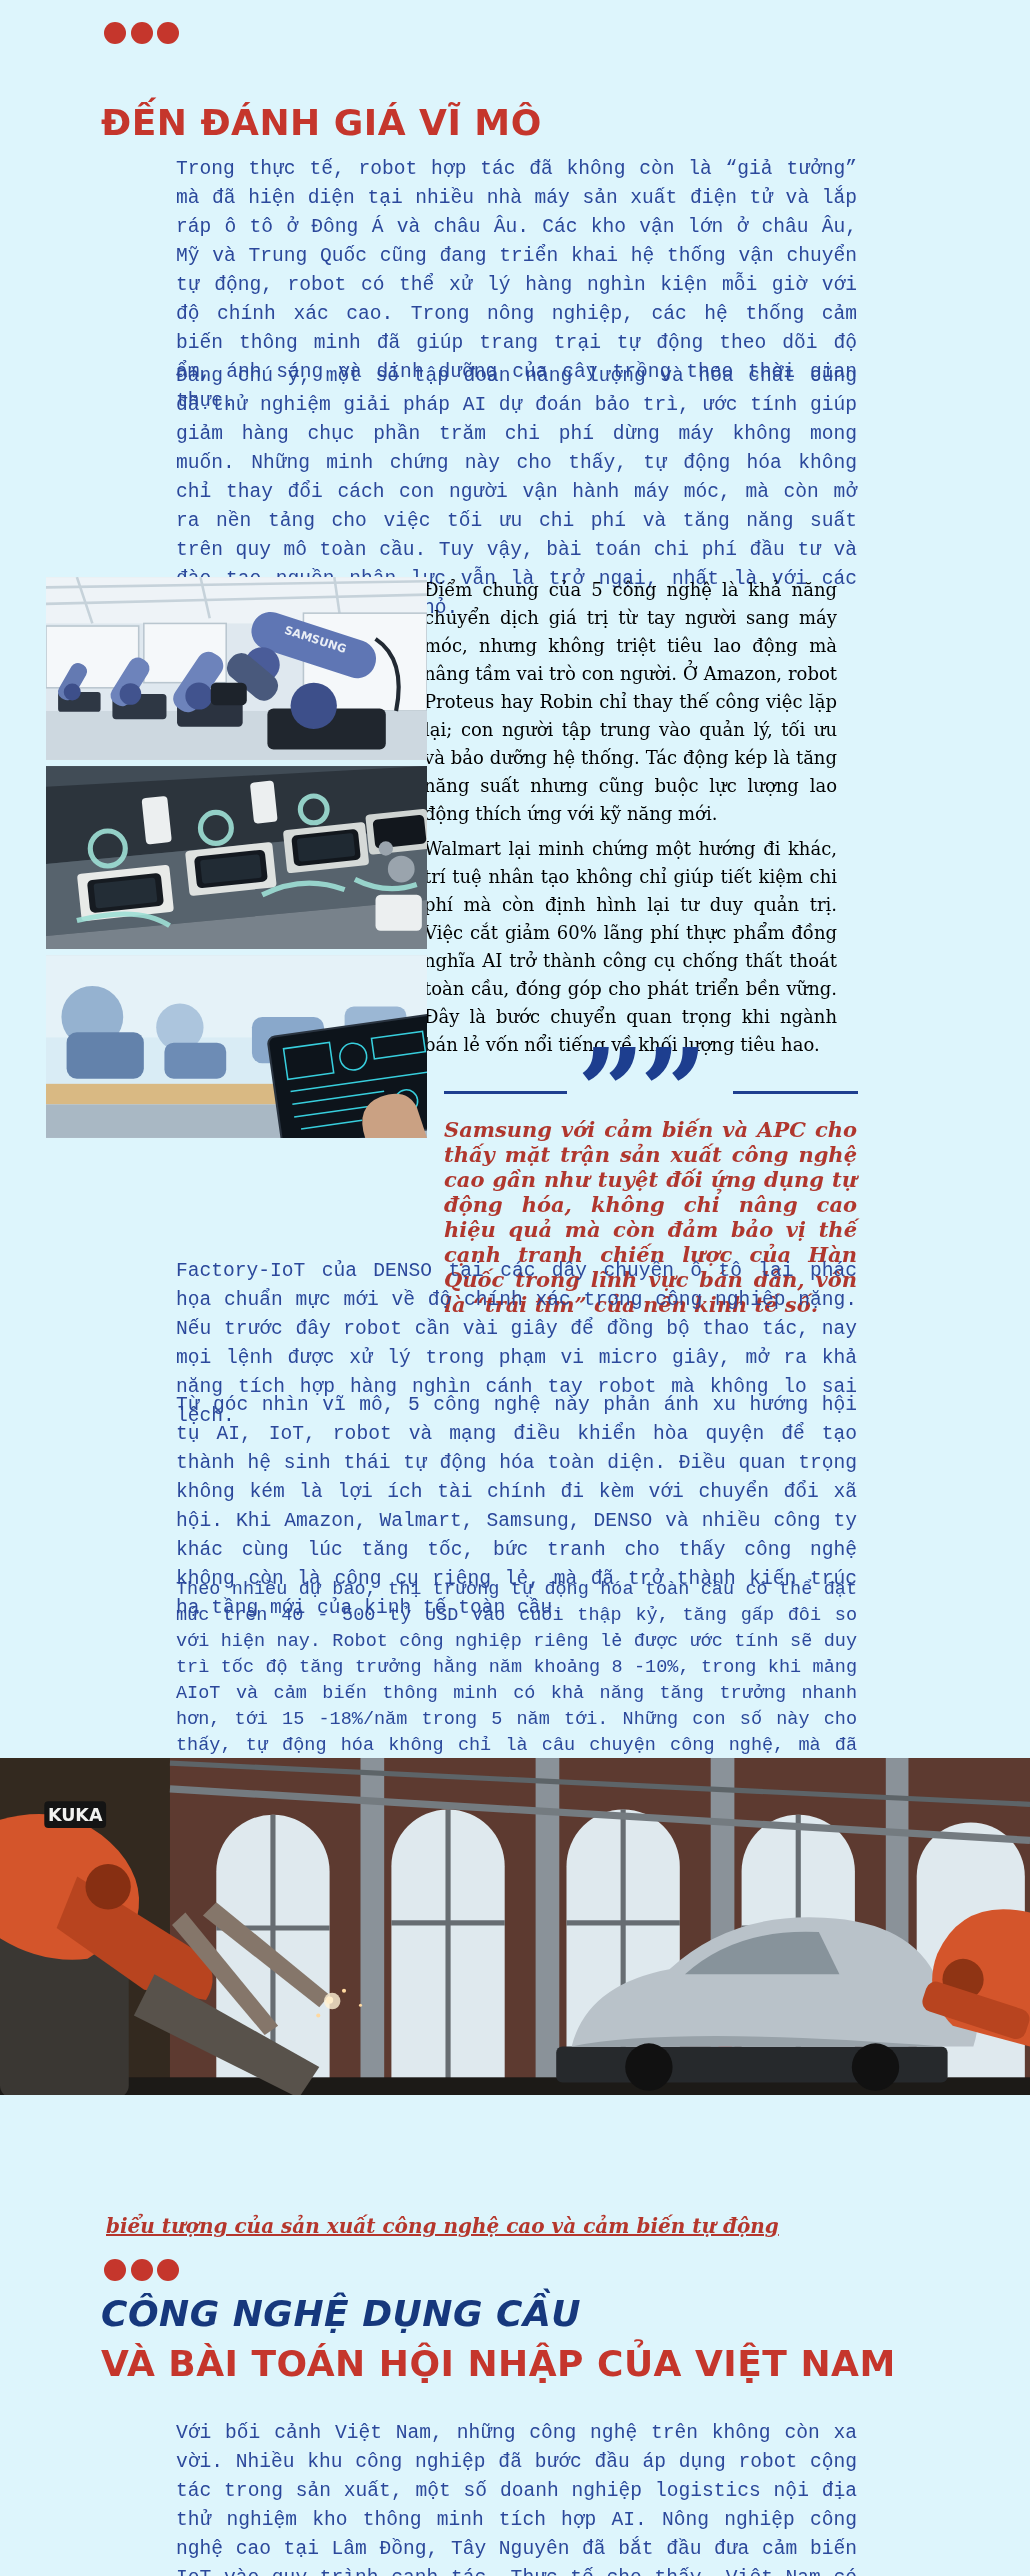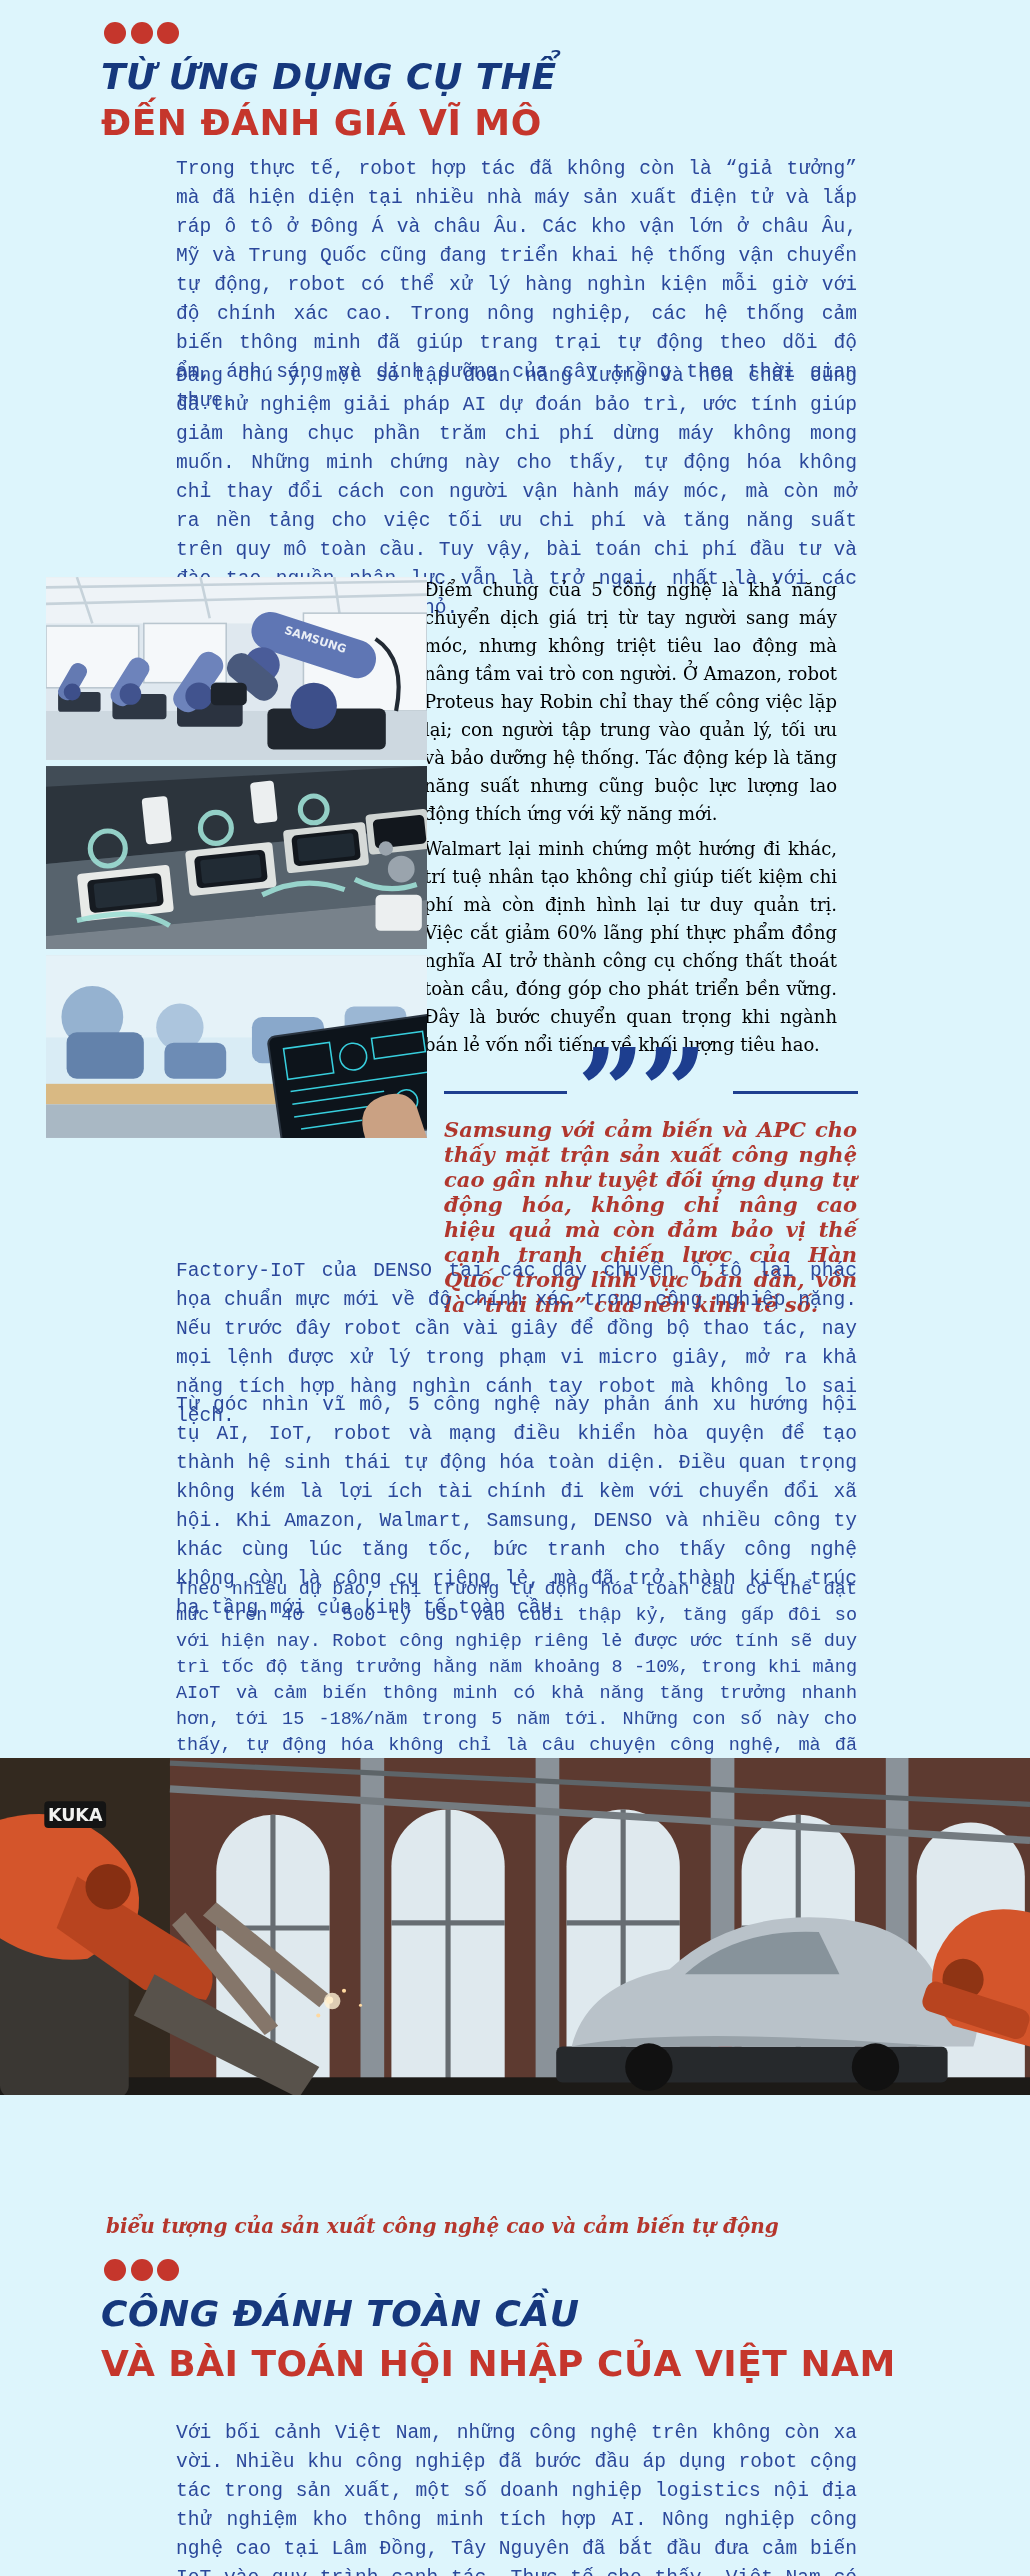--- a/index.html
+++ b/index.html
@@ -48,21 +48,20 @@
 </head>
 <body>
 
 <div id="page">
 
   <div class="abs dots" style="left:104px;top:21.6px;">
     <span class="dot"></span>
     <span class="dot"></span>
     <span class="dot"></span>
   </div>
-  <div class="abs h-line1" style="left:101px;top:56px;">TỪ ỨNG DỤNG CỤ THỂ</div>
   <div class="abs h-line2" style="left:101px;top:102px;">ĐẾN ĐÁNH GIÁ VĨ MÔ</div>
 
   <div class="abs para" style="top:155px;">Trong thực tế, robot hợp tác đã không còn là “giả tưởng” mà đã hiện diện tại nhiều nhà máy sản xuất điện tử và lắp ráp ô tô ở Đông Á và châu Âu. Các kho vận lớn ở châu Âu, Mỹ và Trung Quốc cũng đang triển khai hệ thống vận chuyển tự động, robot có thể xử lý hàng nghìn kiện mỗi giờ với độ chính xác cao. Trong nông nghiệp, các hệ thống cảm biến thông minh đã giúp trang trại tự động theo dõi độ ẩm, ánh sáng và dinh dưỡng của cây trồng theo thời gian thực.</div>
   <div class="abs para" style="top:362px;">Đáng chú ý, một số tập đoàn năng lượng và hóa chất cũng đã thử nghiệm giải pháp AI dự đoán bảo trì, ước tính giúp giảm hàng chục phần trăm chi phí dừng máy không mong muốn. Những minh chứng này cho thấy, tự động hóa không chỉ thay đổi cách con người vận hành máy móc, mà còn mở ra nền tảng cho việc tối ưu chi phí và tăng năng suất trên quy mô toàn cầu. Tuy vậy, bài toán chi phí đầu tư và đào tạo nguồn nhân lực vẫn là trở ngại, nhất là với các doanh nghiệp vừa và nhỏ.</div>
 
   <div class="abs colpara" style="top:576px;">Điểm chung của 5 công nghệ là khả năng chuyển dịch giá trị từ tay người sang máy móc, nhưng không triệt tiêu lao động mà nâng tầm vai trò con người. Ở Amazon, robot Proteus hay Robin chỉ thay thế công việc lặp lại; con người tập trung vào quản lý, tối ưu và bảo dưỡng hệ thống. Tác động kép là tăng năng suất nhưng cũng buộc lực lượng lao động thích ứng với kỹ năng mới.</div>
   <div class="abs colpara" style="top:835px;">Walmart lại minh chứng một hướng đi khác, trí tuệ nhân tạo không chỉ giúp tiết kiệm chi phí mà còn định hình lại tư duy quản trị. Việc cắt giảm 60% lãng phí thực phẩm đồng nghĩa AI trở thành công cụ chống thất thoát toàn cầu, đóng góp cho phát triển bền vững. Đây là bước chuyển quan trọng khi ngành bán lẻ vốn nổi tiếng về khối lượng tiêu hao.</div>
 
   <div class="abs" style="left:444px;top:1072px;width:413px;height:41px;">
     <div class="abs divider-line" style="left:0;width:123px;"></div>
@@ -272,26 +271,26 @@
       <g fill="#ffd9a0">
           <circle cx="640" cy="470" r="7"></circle>
           <circle cx="668" cy="452" r="4"></circle>
           <circle cx="618" cy="500" r="4"></circle>
           <circle cx="700" cy="480" r="3"></circle>
         </g>
       <circle cx="645" cy="472" r="16" fill="#fff3d6" opacity="0.8"></circle>
     </svg>
   </div>
 
-  <div class="abs caption" style="top:2214px;">biểu tượng của sản xuất công nghệ cao và cảm biến tự động</div>
+  <div class="abs caption" style="top:2214px;text-decoration:underline;">biểu tượng của sản xuất công nghệ cao và cảm biến tự động</div>
 
   <div class="abs dots" style="left:104px;top:2259px;">
     <span class="dot"></span>
     <span class="dot"></span>
     <span class="dot"></span>
   </div>
-  <div class="abs h-line1" style="left:101px;top:2293px;">CÔNG ĐÁNH TOÀN CẦU</div>
+  <div class="abs h-line1" style="left:101px;top:2293px;">CÔNG NGHỆ DỤNG CẦU</div>
   <div class="abs h-line2" style="left:101px;top:2343px;">VÀ BÀI TOÁN HỘI NHẬP CỦA VIỆT NAM</div>
 
   <div class="abs para" style="top:2419px;">Với bối cảnh Việt Nam, những công nghệ trên không còn xa vời. Nhiều khu công nghiệp đã bước đầu áp dụng robot cộng tác trong sản xuất, một số doanh nghiệp logistics nội địa thử nghiệm kho thông minh tích hợp AI. Nông nghiệp công nghệ cao tại Lâm Đồng, Tây Nguyên đã bắt đầu đưa cảm biến IoT vào quy trình canh tác. Thực tế cho thấy, Việt Nam có thể tận dụng xu thế tự động hóa toàn cầu để bứt phá, nếu đi kèm chiến lược đầu tư đồng bộ, nâng cao năng lực nhân lực kỹ thuật, phát triển hạ tầng số và khuyến khích doanh nghiệp mạnh dạn thử nghiệm mô hình mới. Đây là cơ hội để Việt Nam không chỉ nhập cuộc, mà còn từng bước định vị mình trên bản đồ công nghệ khu vực.</div>
 
 </div>
 
 
 </body></html>

